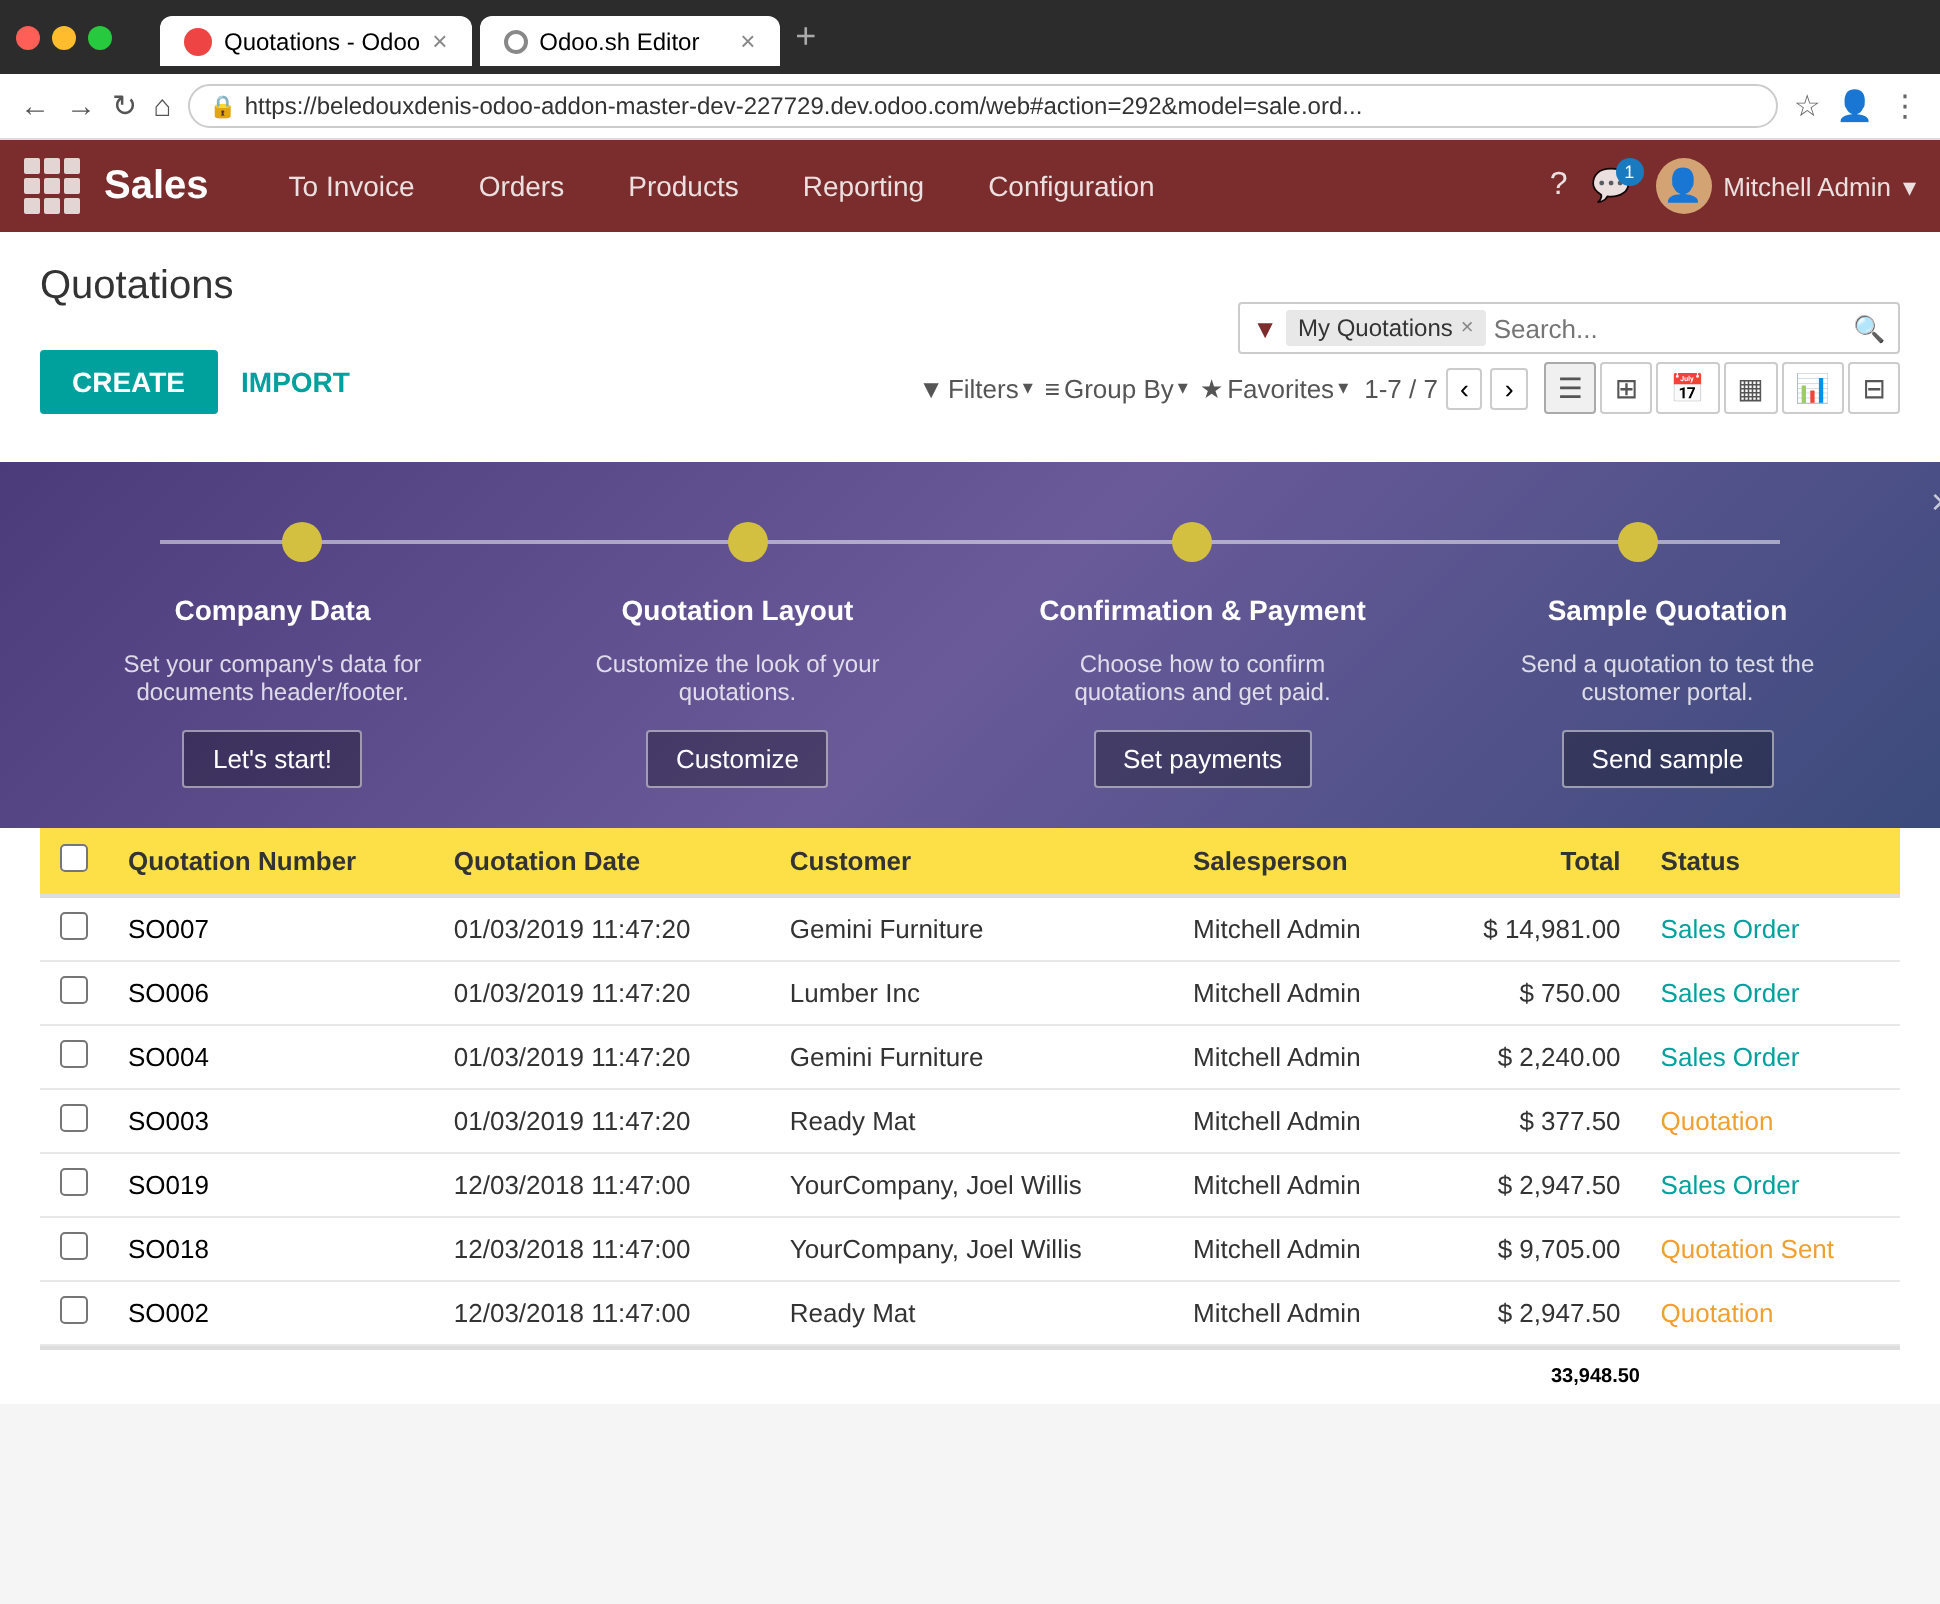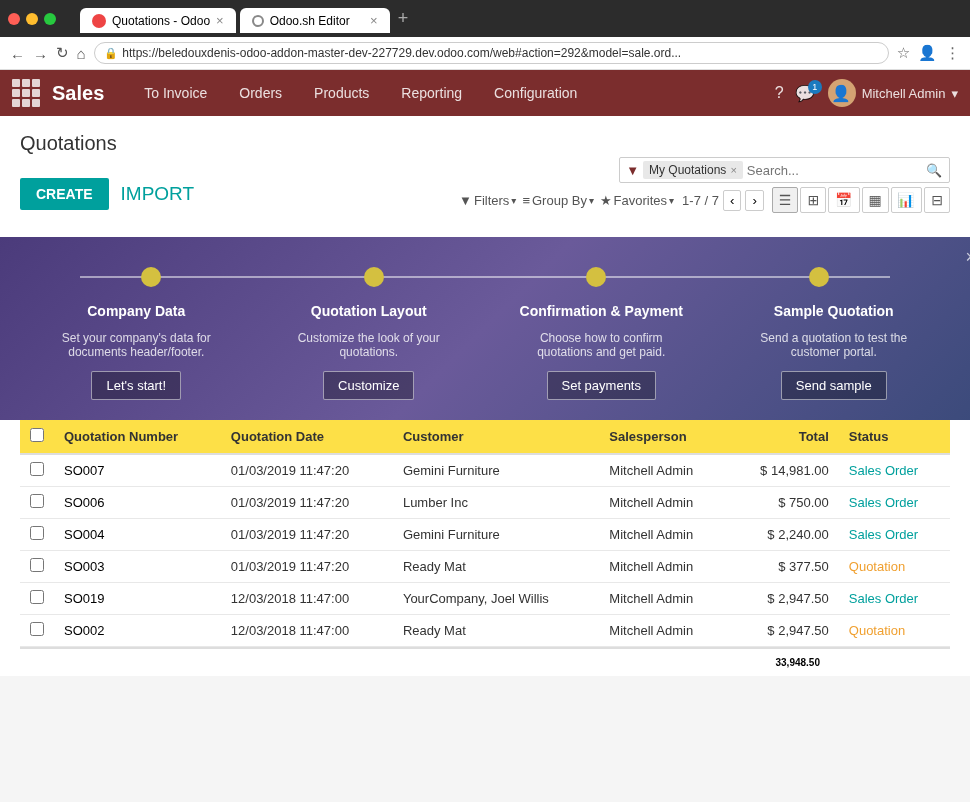--- a/index.html
+++ b/index.html
@@ -19,21 +19,21 @@
     .user-avatar { width: 28px; height: 28px; border-radius: 50%; background: #d4a373; display: flex; align-items: center; justify-content: center; font-size: 12px; color: #fff; overflow: hidden; }
 
     
     .main-content { background: #fff; padding: 16px 20px; }
     .page-title { font-size: 20px; color: #333; font-weight: normal; margin-bottom: 12px; }
 
     
     .toolbar { display: flex; align-items: flex-end; justify-content: space-between; margin-bottom: 8px; }
     .toolbar-left { display: flex; gap: 8px; align-items: center; }
     .btn-create { background: #00a09d; color: #fff; border: none; padding: 8px 16px; font-size: 14px; font-weight: bold; cursor: pointer; border-radius: 2px; }
-    .btn-import { background: none; border: none; color: #00a09d; font-size: 19px; font-weight: normal; cursor: pointer; padding: 8px 4px; }
+    .btn-import { background: none; border: none; color: #00a09d; font-size: 14px; font-weight: bold; cursor: pointer; padding: 8px 4px; }
     .toolbar-right { display: flex; flex-direction: column; align-items: flex-end; gap: 4px; }
     .filter-bar { display: flex; align-items: center; gap: 8px; }
     .search-box { border: 1px solid #ccc; border-radius: 2px; display: flex; align-items: center; padding: 3px 6px; min-width: 280px; gap: 4px; }
     .filter-tag { background: #e8e8e8; border-radius: 2px; padding: 2px 6px; font-size: 12px; display: flex; align-items: center; gap: 4px; color: #333; }
     .filter-remove { cursor: pointer; color: #888; font-size: 11px; }
 
     .view-controls { display: flex; align-items: center; gap: 8px; }
     .filter-controls { display: flex; align-items: center; gap: 6px; }
     .filter-btn { background: none; border: none; color: #555; cursor: pointer; font-size: 13px; display: flex; align-items: center; gap: 2px; }
     .filter-btn .arrow { font-size: 10px; }
@@ -315,20 +315,29 @@
     <td><input type="checkbox" class="checkbox" style=""></td>
     <td><span class="quotation-num">SO019</span></td>
     <td>12/03/2018 11:47:00</td>
     <td>YourCompany, Joel Willis</td>
     <td>Mitchell Admin</td>
     <td class="total">$ 2,947.50</td>
     <td class="status-so">Sales Order</td>
   </tr>
         <tr>
     <td><input type="checkbox" class="checkbox" style=""></td>
+    <td><span class="quotation-num">SO018</span></td>
+    <td>12/03/2018 11:47:00</td>
+    <td>YourCompany, Joel Willis</td>
+    <td>Mitchell Admin</td>
+    <td class="total">$ 9,705.00</td>
+    <td class="status-sent">Quotation Sent</td>
+  </tr>
+        <tr>
+    <td><input type="checkbox" class="checkbox" style=""></td>
     <td><span class="quotation-num">SO002</span></td>
     <td>12/03/2018 11:47:00</td>
     <td>Ready Mat</td>
     <td>Mitchell Admin</td>
     <td class="total">$ 2,947.50</td>
     <td class="status-quotation">Quotation</td>
   </tr>
       </tbody>
   </table>
   <div class="table-footer">

